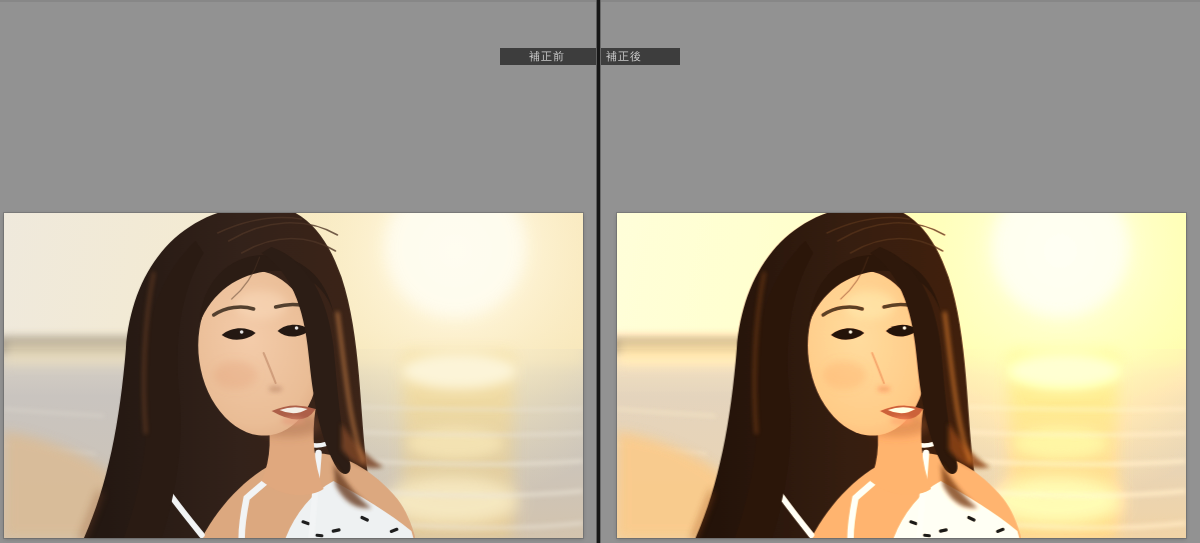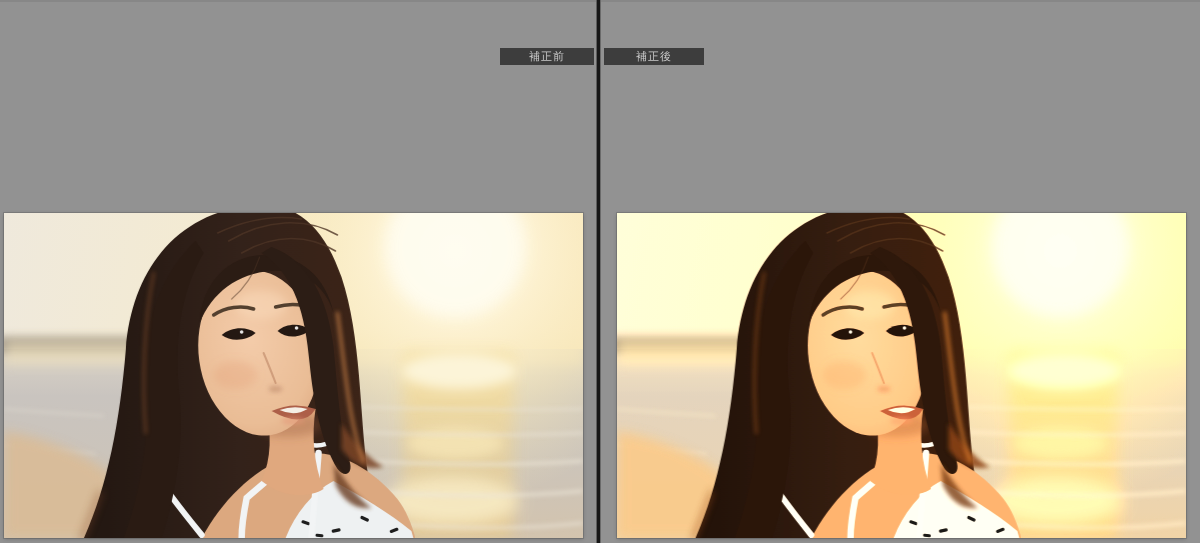--- a/index.html
+++ b/index.html
@@ -12,21 +12,21 @@
   .stage { position: relative; width: 1200px; height: 543px; background: #929292; }
   .top-edge { position: absolute; left: 0; top: 0; width: 100%; height: 2px; background: rgba(0,0,0,0.07); }
 
   .tab {
     position: absolute; top: 0; height: 17px;
     background: #3d3d3d; color: #c9c9c9;
     font-size: 11px; line-height: 17px; text-align: center;
     letter-spacing: 1px; user-select: none; margin-top: 48px;
   }
   #tab-before { left: 500px; width: 94px; }
-  #tab-after  { left: 604px; width: 100px; }
+  #tab-after  { left: 568px; width: 112px; }
 
   .divider {
     position: absolute; left: 596px; top: 0;
     width: 5px; height: 543px;
     background: #171717;
     border-left: 1px solid #5e5e5e;
     border-right: 1px solid #6a6a6a;
     box-sizing: border-box;
     cursor: ew-resize;
   }

